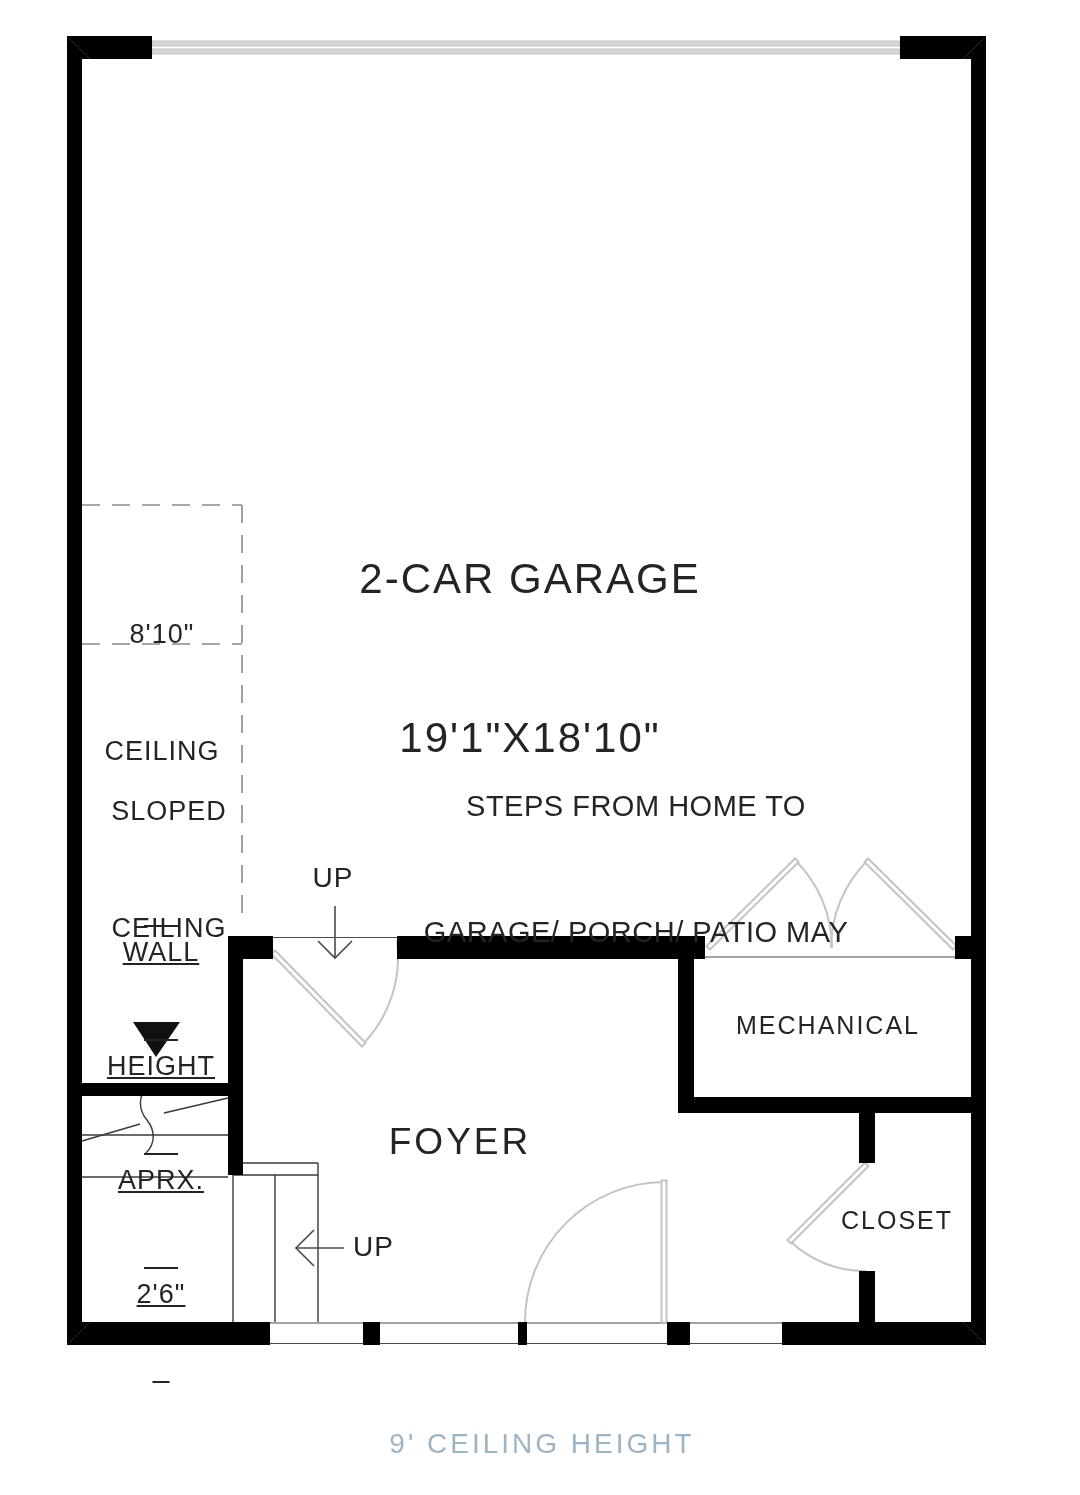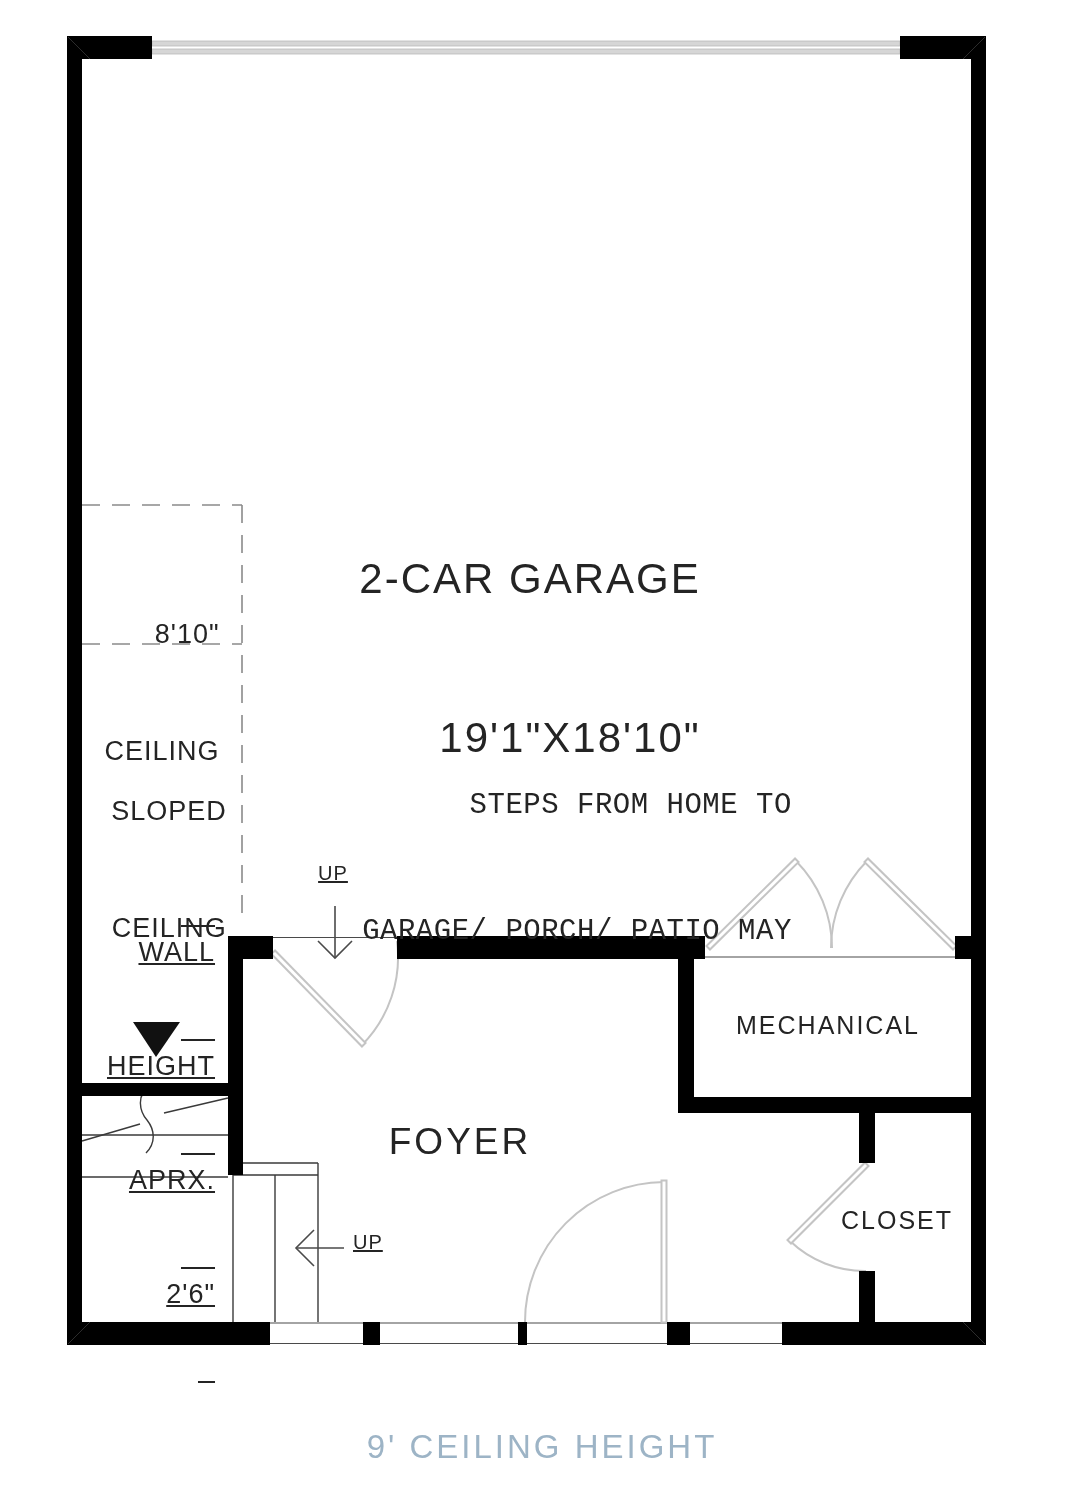--- a/index.html
+++ b/index.html
@@ -6,30 +6,30 @@
   .canvas{
     position:relative;
     width:1080px;height:1495px;
     background:#ffffff;
     font-family:"Liberation Sans","DejaVu Sans",sans-serif;
     color:#1e1e1e;
     overflow:hidden;
   }
   .plan-svg{position:absolute;left:0;top:0;}
   .lbl{position:absolute;white-space:pre;color:#242424;}
-  .ctr{transform:translateX(-50%);text-align:right;}
+  .ctr{transform:translateX(-50%);text-align:center;}
   .lbl-garage{font-size:42px;line-height:53px;letter-spacing:2px;}
   .lbl-note{font-size:29px;line-height:42px;letter-spacing:0.5px;}
   .lbl-side{font-size:27px;line-height:39px;letter-spacing:1px;}
   .lbl-wh{font-size:27px;line-height:38px;letter-spacing:1px;}
-  .lbl-up{font-size:20px;letter-spacing:1px;text-decoration:underline;}
+  .lbl-up{font-size:28px;letter-spacing:1px;}
   .lbl-room-lg{font-size:37px;letter-spacing:3px;}
   .lbl-room{font-size:25px;letter-spacing:2px;}
   .footer-title{font-size:30px;font-weight:700;letter-spacing:8px;}
-  .footer-sub{font-size:33px;letter-spacing:3px;}
+  .footer-sub{font-size:28px;letter-spacing:3px;}
 </style>
 </head>
 <body>
 
 <div class="canvas">
 
   <svg class="plan-svg" width="1080" height="1495" viewBox="0 0 1080 1495">
 
     <g>
       <rect x="152" y="41" width="748" height="5" fill="#d6d6d6" stroke="#b9b9b9" stroke-width="0.8"></rect>
@@ -133,21 +133,21 @@
     </g>
 
     <polygon points="133,1022 180,1022 156,1057" fill="#111111"></polygon>
   </svg>
 
   <div class="lbl ctr lbl-garage" style="left:530px;top:446px;">
     <div>2-CAR GARAGE</div>
     <div>19'1"X18'10"</div>
   </div>
 
-  <div class="lbl ctr lbl-note" style="left:577px;top:701px;font-family:Liberation Mono, monospace;">
+  <div class="lbl ctr lbl-note" style="left:636px;top:701px;">
     <div>STEPS FROM HOME TO</div>
     <div>GARAGE/ PORCH/ PATIO MAY</div>
   </div>
 
   <div class="lbl ctr lbl-side" style="left:162px;top:537px;">
     <div>8'10"</div>
     <div>CEILING</div>
   </div>
 
   <div class="lbl ctr lbl-side" style="left:169px;top:714px;">

